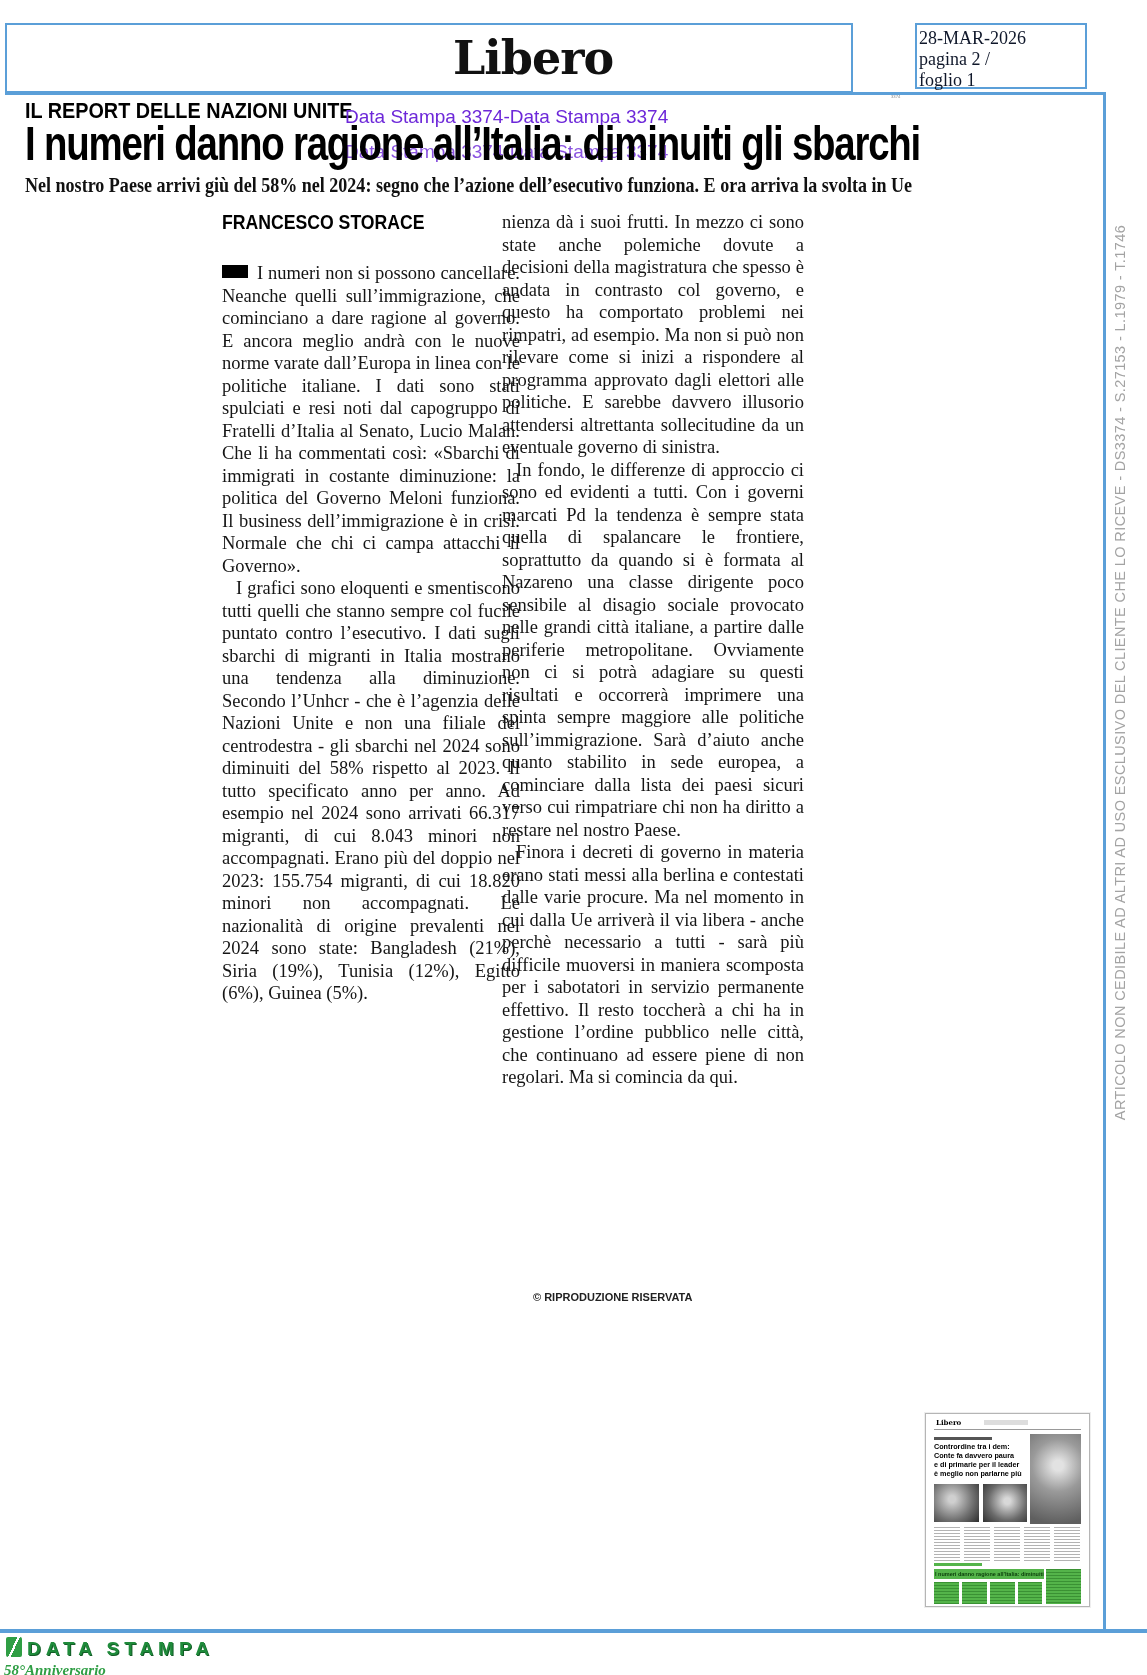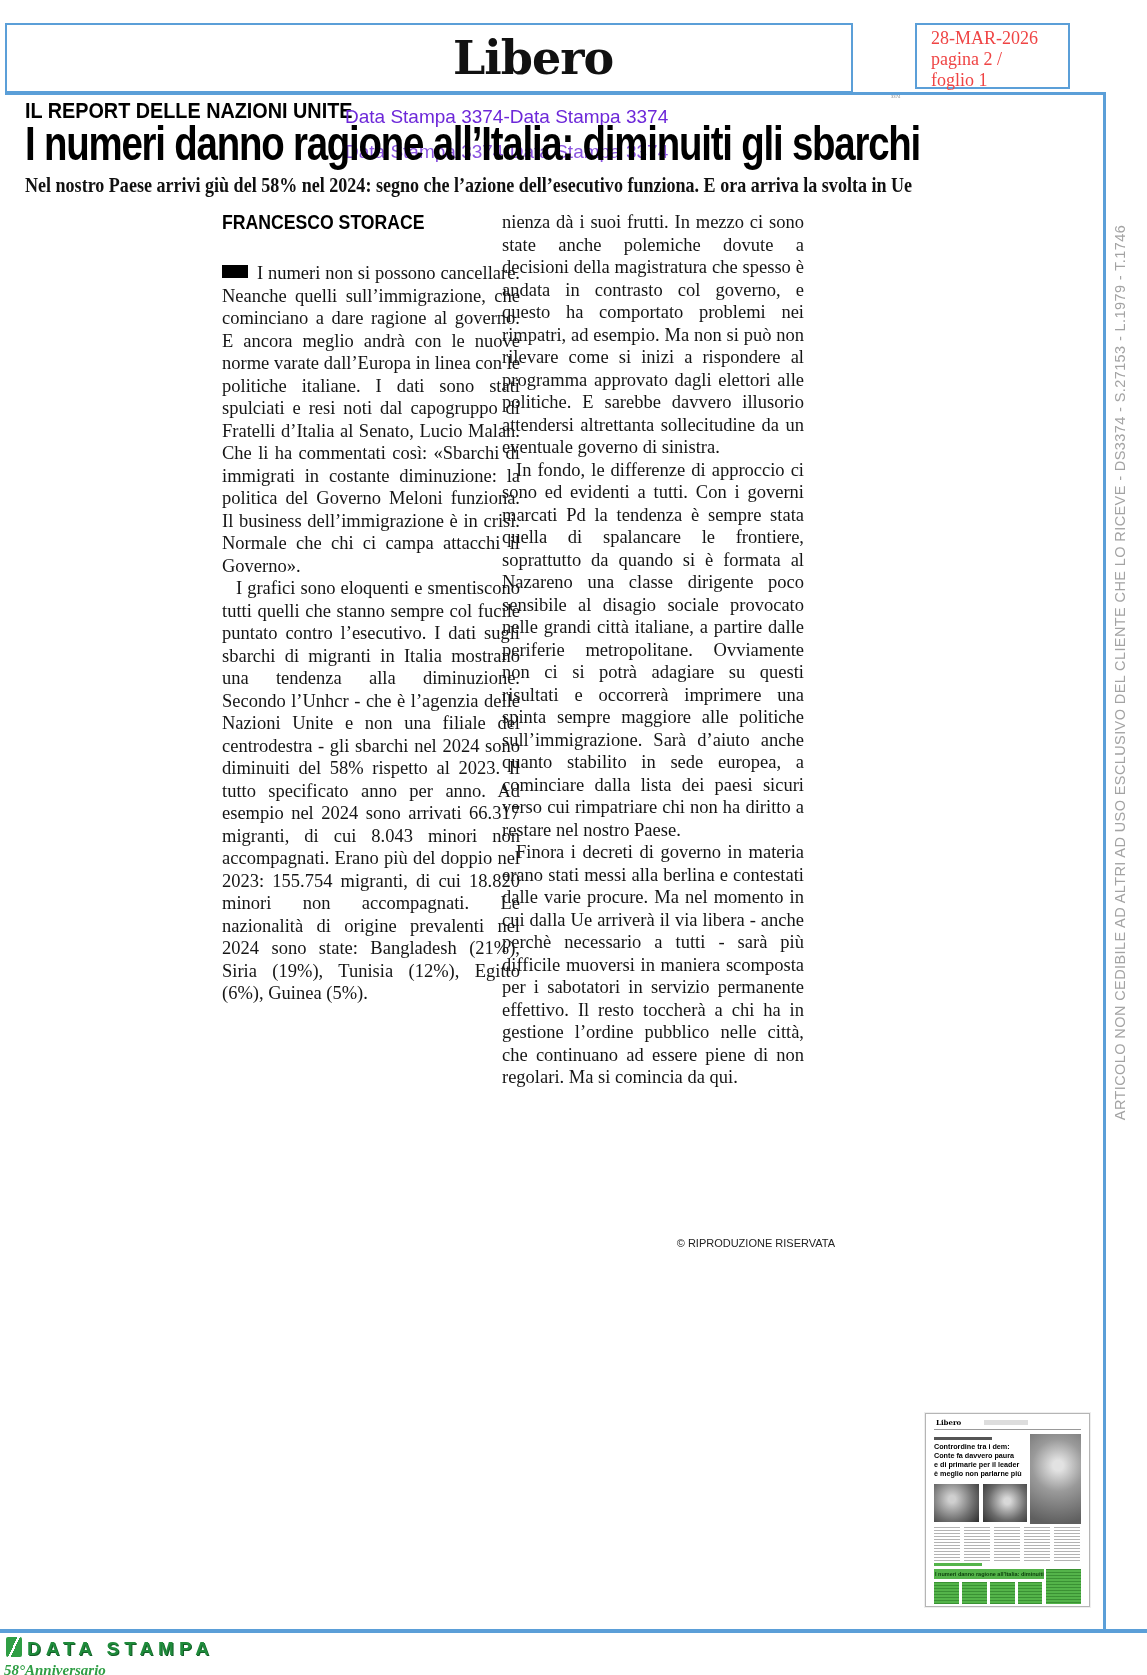--- a/index.html
+++ b/index.html
@@ -4,23 +4,23 @@
 <style>
   html,body{margin:0;padding:0;background:#fff;}
   .page{position:relative;width:1147px;height:1675px;background:#fff;overflow:hidden;
         font-family:"Liberation Serif",serif;color:#111;}
 
   
   .header-box{position:absolute;left:5px;top:23px;width:844px;height:66px;
               border:2px solid #5b9fd8;display:flex;align-items:center;justify-content:center;}
   .masthead{font-family:"DejaVu Serif",serif;font-weight:bold;font-size:46px;color:#111;
             letter-spacing:-1px;margin-left:208px;}
-  .date-box{position:absolute;left:915px;top:23px;width:155px;height:66px;
-            border:2px solid #5b9fd8;padding:3px 0 0 14px;box-sizing:border-box;
-            font-family:"Liberation Serif",serif;font-size:18px;line-height:21px;color:#ef4444;}
+  .date-box{position:absolute;left:915px;top:23px;width:172px;height:66px;
+            border:2px solid #5b9fd8;padding:3px 0 0 2px;box-sizing:border-box;
+            font-family:"Liberation Serif",serif;font-size:18px;line-height:21px;color:#0f172a;}
   .tiny-code{position:absolute;left:891px;top:94px;font-family:"Liberation Sans",sans-serif;
              font-size:6px;transform:scale(.7);transform-origin:0 0;color:#8a8a8a;}
 
   
   .frame-top{position:absolute;left:5px;top:92px;width:1100px;height:3px;background:#5b9fd8;}
   .frame-right{position:absolute;left:1103px;top:92px;width:3px;height:1538px;background:#5b9fd8;}
   .frame-bottom{position:absolute;left:0;top:1629px;width:1147px;height:4px;background:#5b9fd8;}
 
   
   .side-note{position:absolute;left:1112px;top:1135px;width:925px;height:24px;
@@ -49,22 +49,22 @@
 
   
   .col{position:absolute;font-family:"Liberation Serif",serif;font-size:18.5px;
        line-height:22.5px;text-align:justify;color:#151515;hyphens:auto;}
   .col p{margin:0;}
   .col p.indent{text-indent:14px;}
   .col1{left:222px;top:250px;width:298px;margin-top:12px;}
   .col2{left:502px;top:211px;width:302px;}
   .lead-marker{display:inline-block;width:26px;height:13px;background:#000;
                margin-right:9px;vertical-align:1px;}
-  .closing{position:absolute;left:533px;top:1237px;width:302px;text-align:right;
-           font-family:"Liberation Sans",sans-serif;font-weight:400;font-size:11px;color:#222;}
+  .closing{position:absolute;left:533px;top:1291px;width:302px;
+           font-family:"Liberation Sans",sans-serif;font-weight:700;font-size:11px;color:#222;}
 
   
   .thumb{position:absolute;left:925px;top:1413px;width:163px;height:192px;background:#fff;
          border:1px solid #b5b5b5;box-shadow:0 0 0 1px #eee;overflow:hidden;cursor:pointer;}
   .t-masthead{position:absolute;left:10px;top:4px;font-family:"DejaVu Serif",serif;
               font-weight:bold;font-size:7px;color:#000;}
   .t-headbar{position:absolute;left:58px;top:6px;width:44px;height:5px;background:#ddd;}
   .t-rule{position:absolute;left:8px;top:15px;width:147px;height:1px;background:#999;}
   .t-kickerbar{position:absolute;left:8px;top:23px;width:58px;height:3px;background:#555;}
   .t-headline{position:absolute;left:8px;top:28px;font-family:"Liberation Sans",sans-serif;

